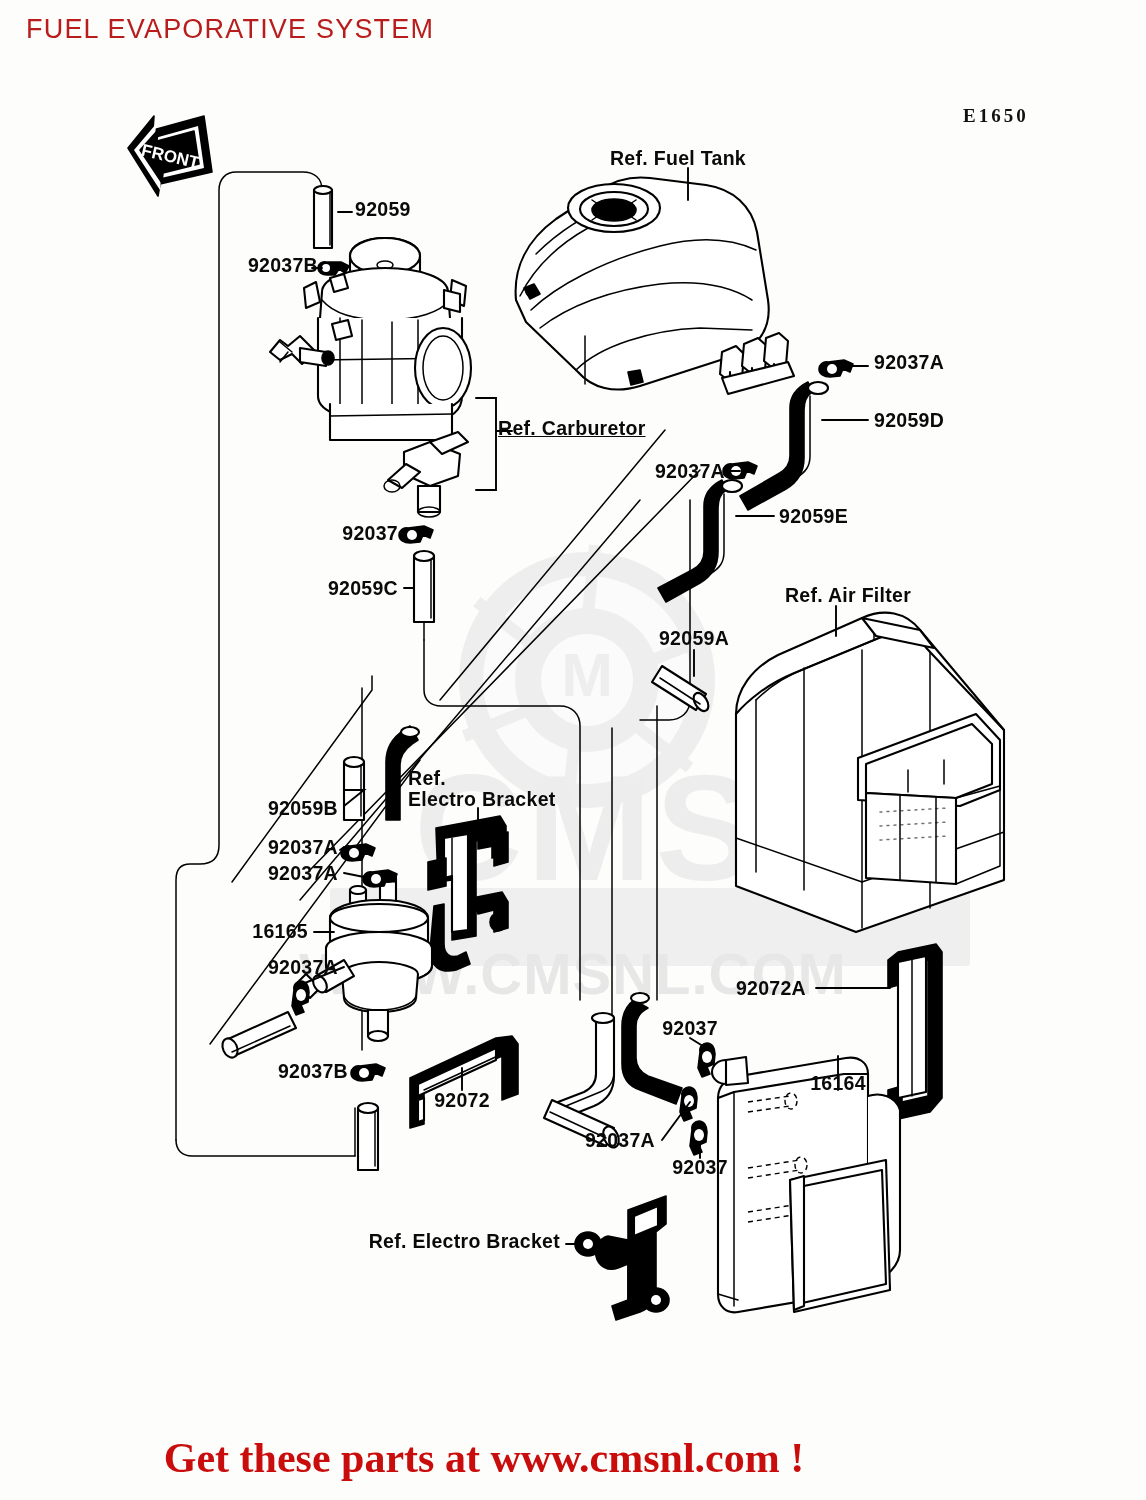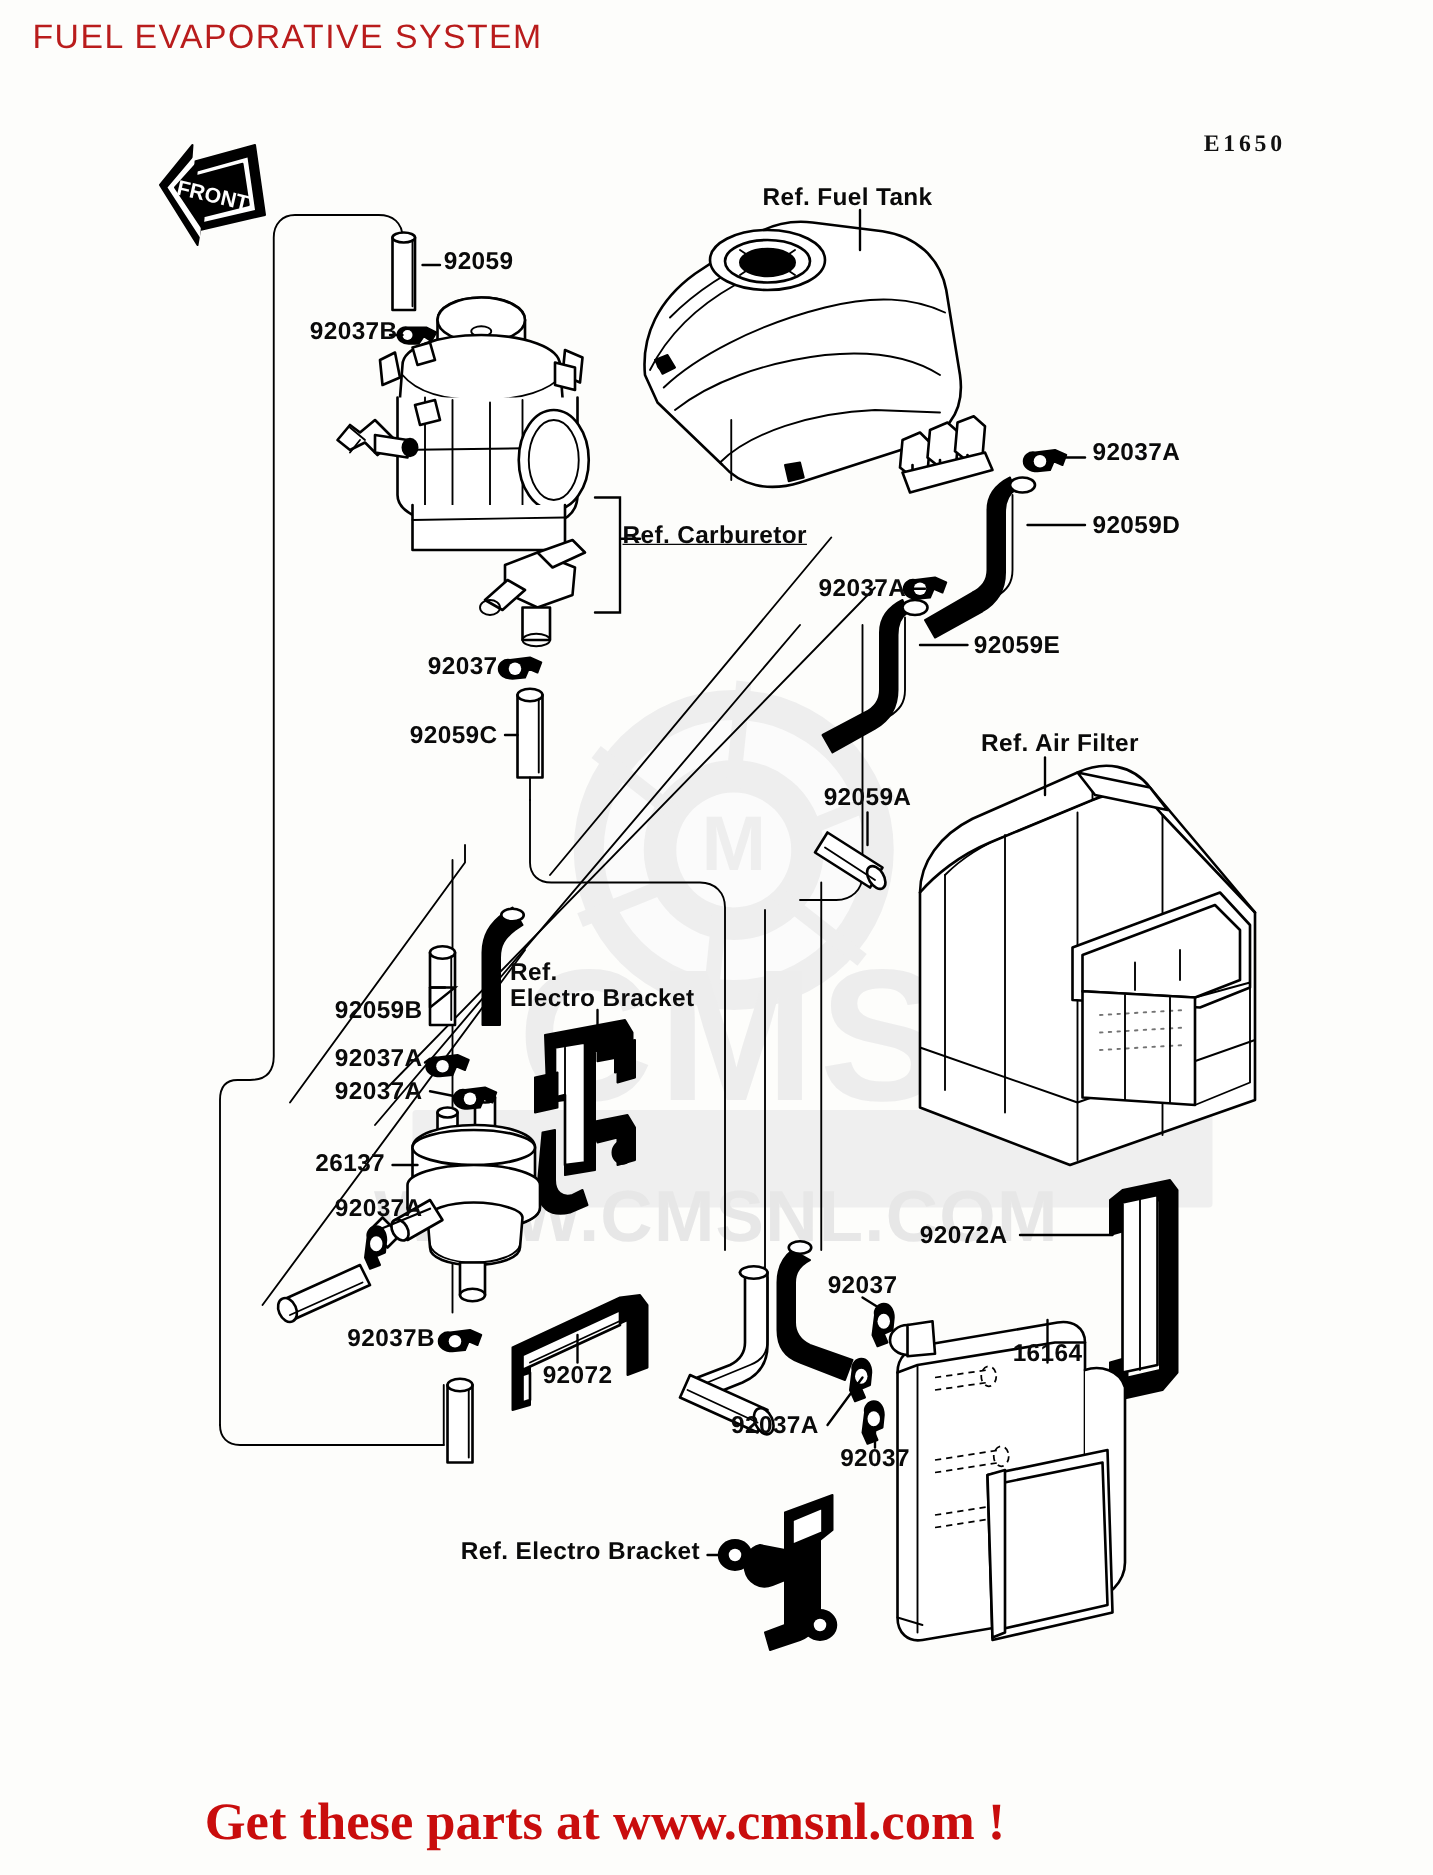--- a/index.html
+++ b/index.html
@@ -501,21 +501,21 @@
       <div class="lbl" style="left: 779px; top: 506px; text-align: right;">92059E</div>
       <div class="lbl r" style="left: 398px; top: 523px;">92037</div>
       <div class="lbl r" style="left: 398px; top: 578px;">92059C</div>
       <div class="lbl c" style="left: 836px; top: 585px; margin-left: 12px;">Ref. Air Filter</div>
       <div class="lbl c" style="left: 694px; top: 628px;">92059A</div>
       <div class="lbl" style="left: 408px; top: 768px;">Ref.</div>
       <div class="lbl" style="left: 408px; top: 789px;">Electro Bracket</div>
       <div class="lbl r" style="left: 338px; top: 798px;">92059B</div>
       <div class="lbl r" style="left: 338px; top: 837px;">92037A</div>
       <div class="lbl r" style="left: 338px; top: 863px;">92037A</div>
-      <div class="lbl r" style="left: 308px; top: 921px;">26137</div>
+      <div class="lbl r" style="left: 308px; top: 921px;">16165</div>
       <div class="lbl r" style="left: 338px; top: 957px;">92037A</div>
       <div class="lbl r" style="left: 348px; top: 1061px;">92037B</div>
       <div class="lbl c" style="left: 462px; top: 1090px;">92072</div>
       <div class="lbl r" style="left: 806px; top: 978px;">92072A</div>
       <div class="lbl c" style="left: 838px; top: 1033px; margin-top: 40px;">16164</div>
       <div class="lbl c" style="left: 690px; top: 1018px;">92037</div>
       <div class="lbl r" style="left: 655px; top: 1130px;">92037A</div>
       <div class="lbl c" style="left: 700px; top: 1157px;">92037</div>
       <div class="lbl r" style="left: 560px; top: 1231px;">Ref. Electro Bracket</div>
     </div>

